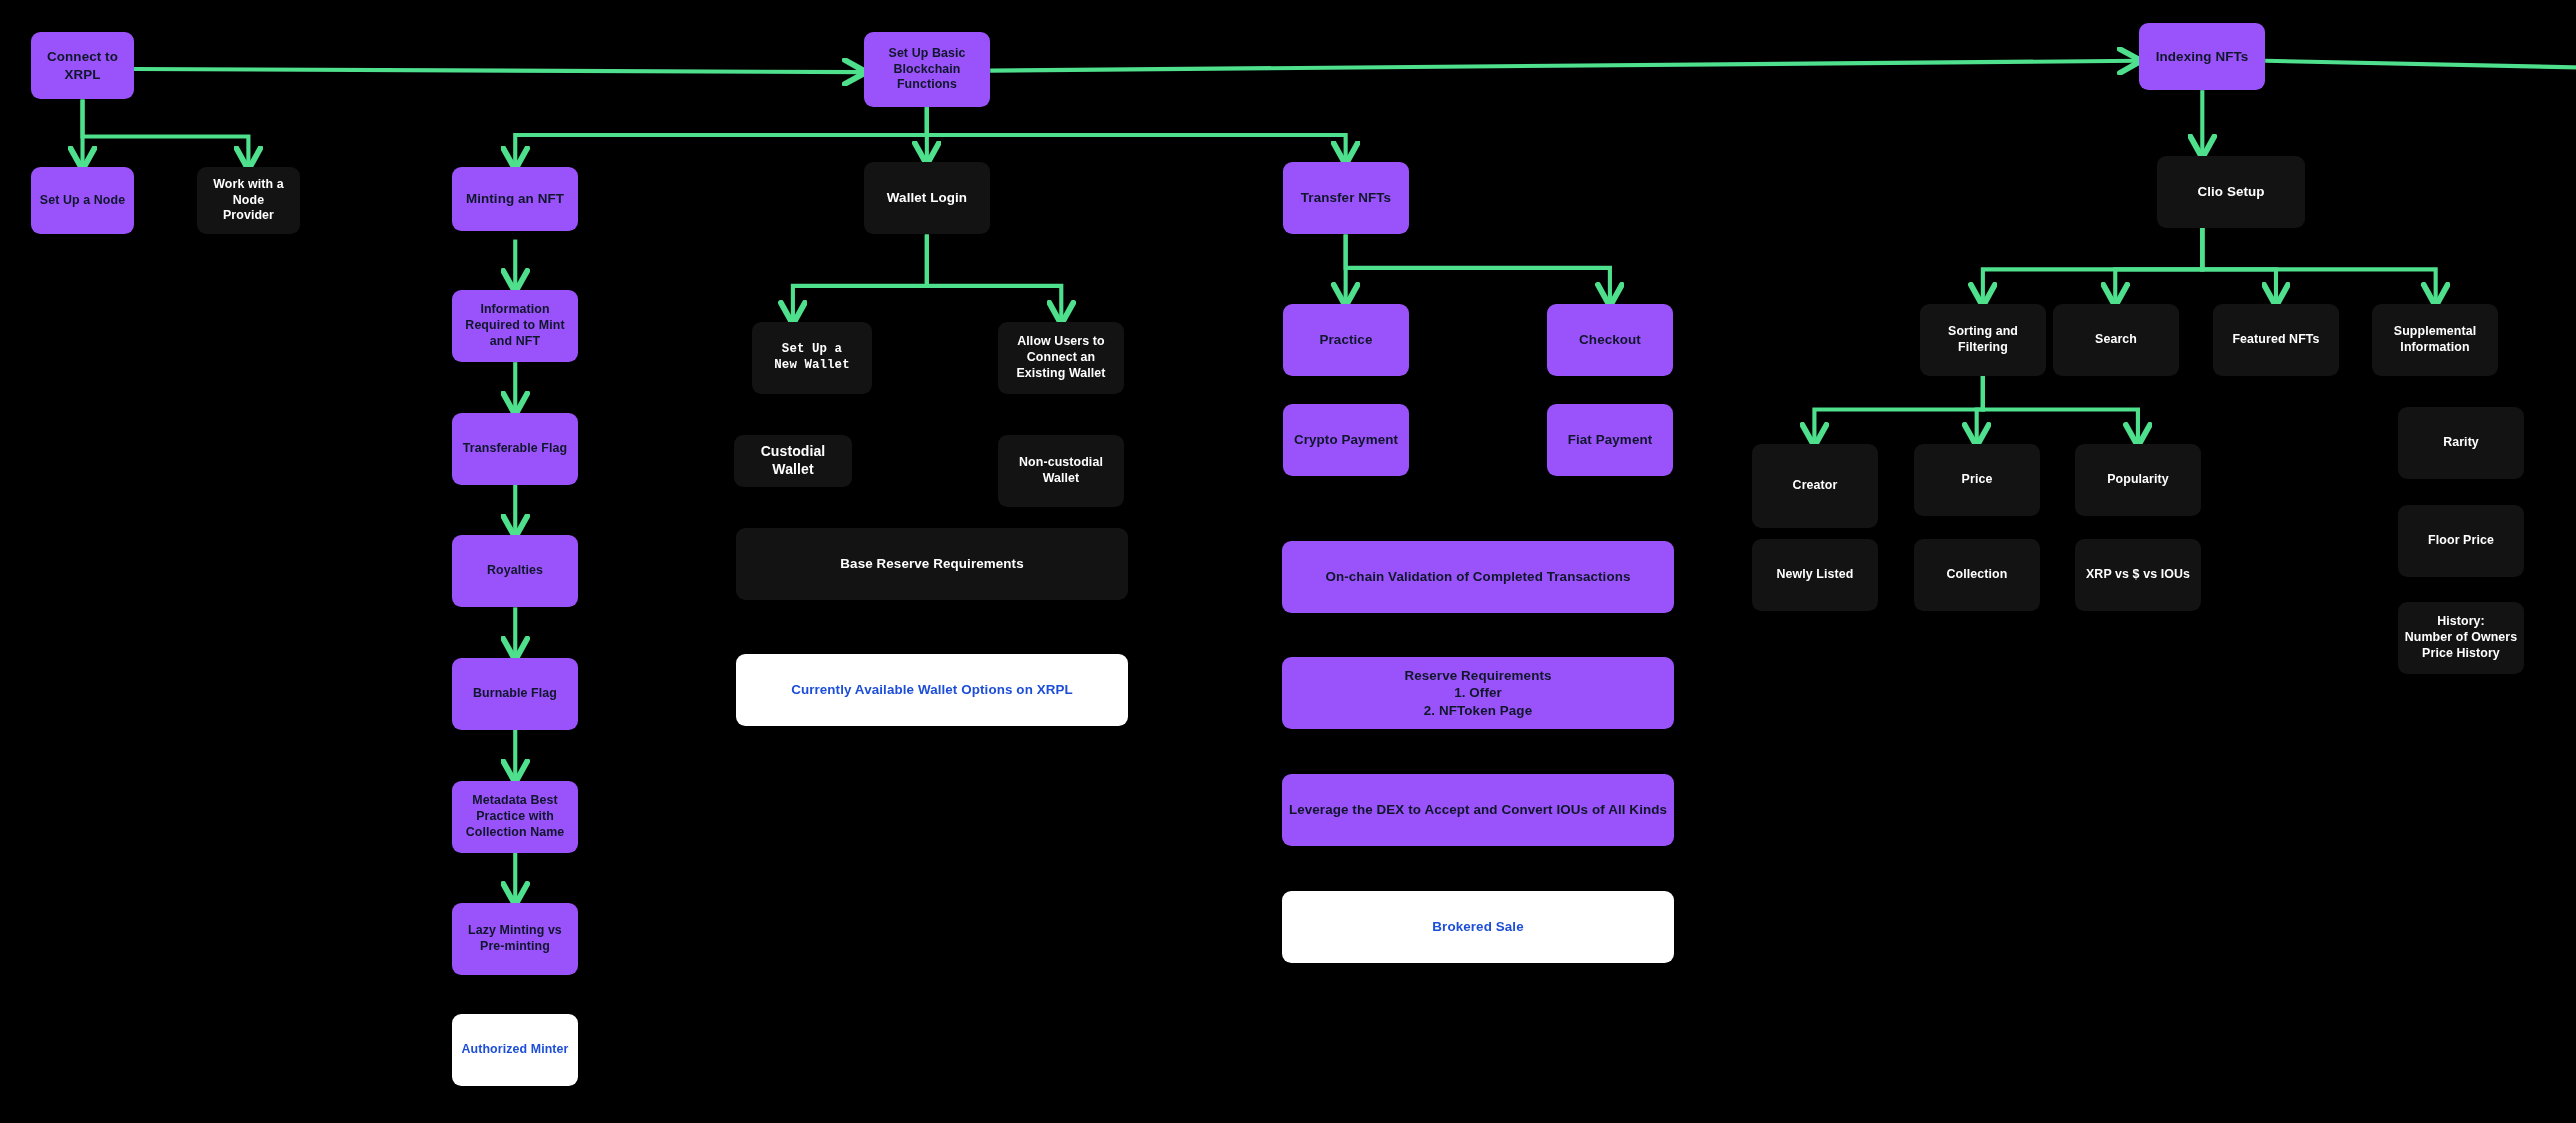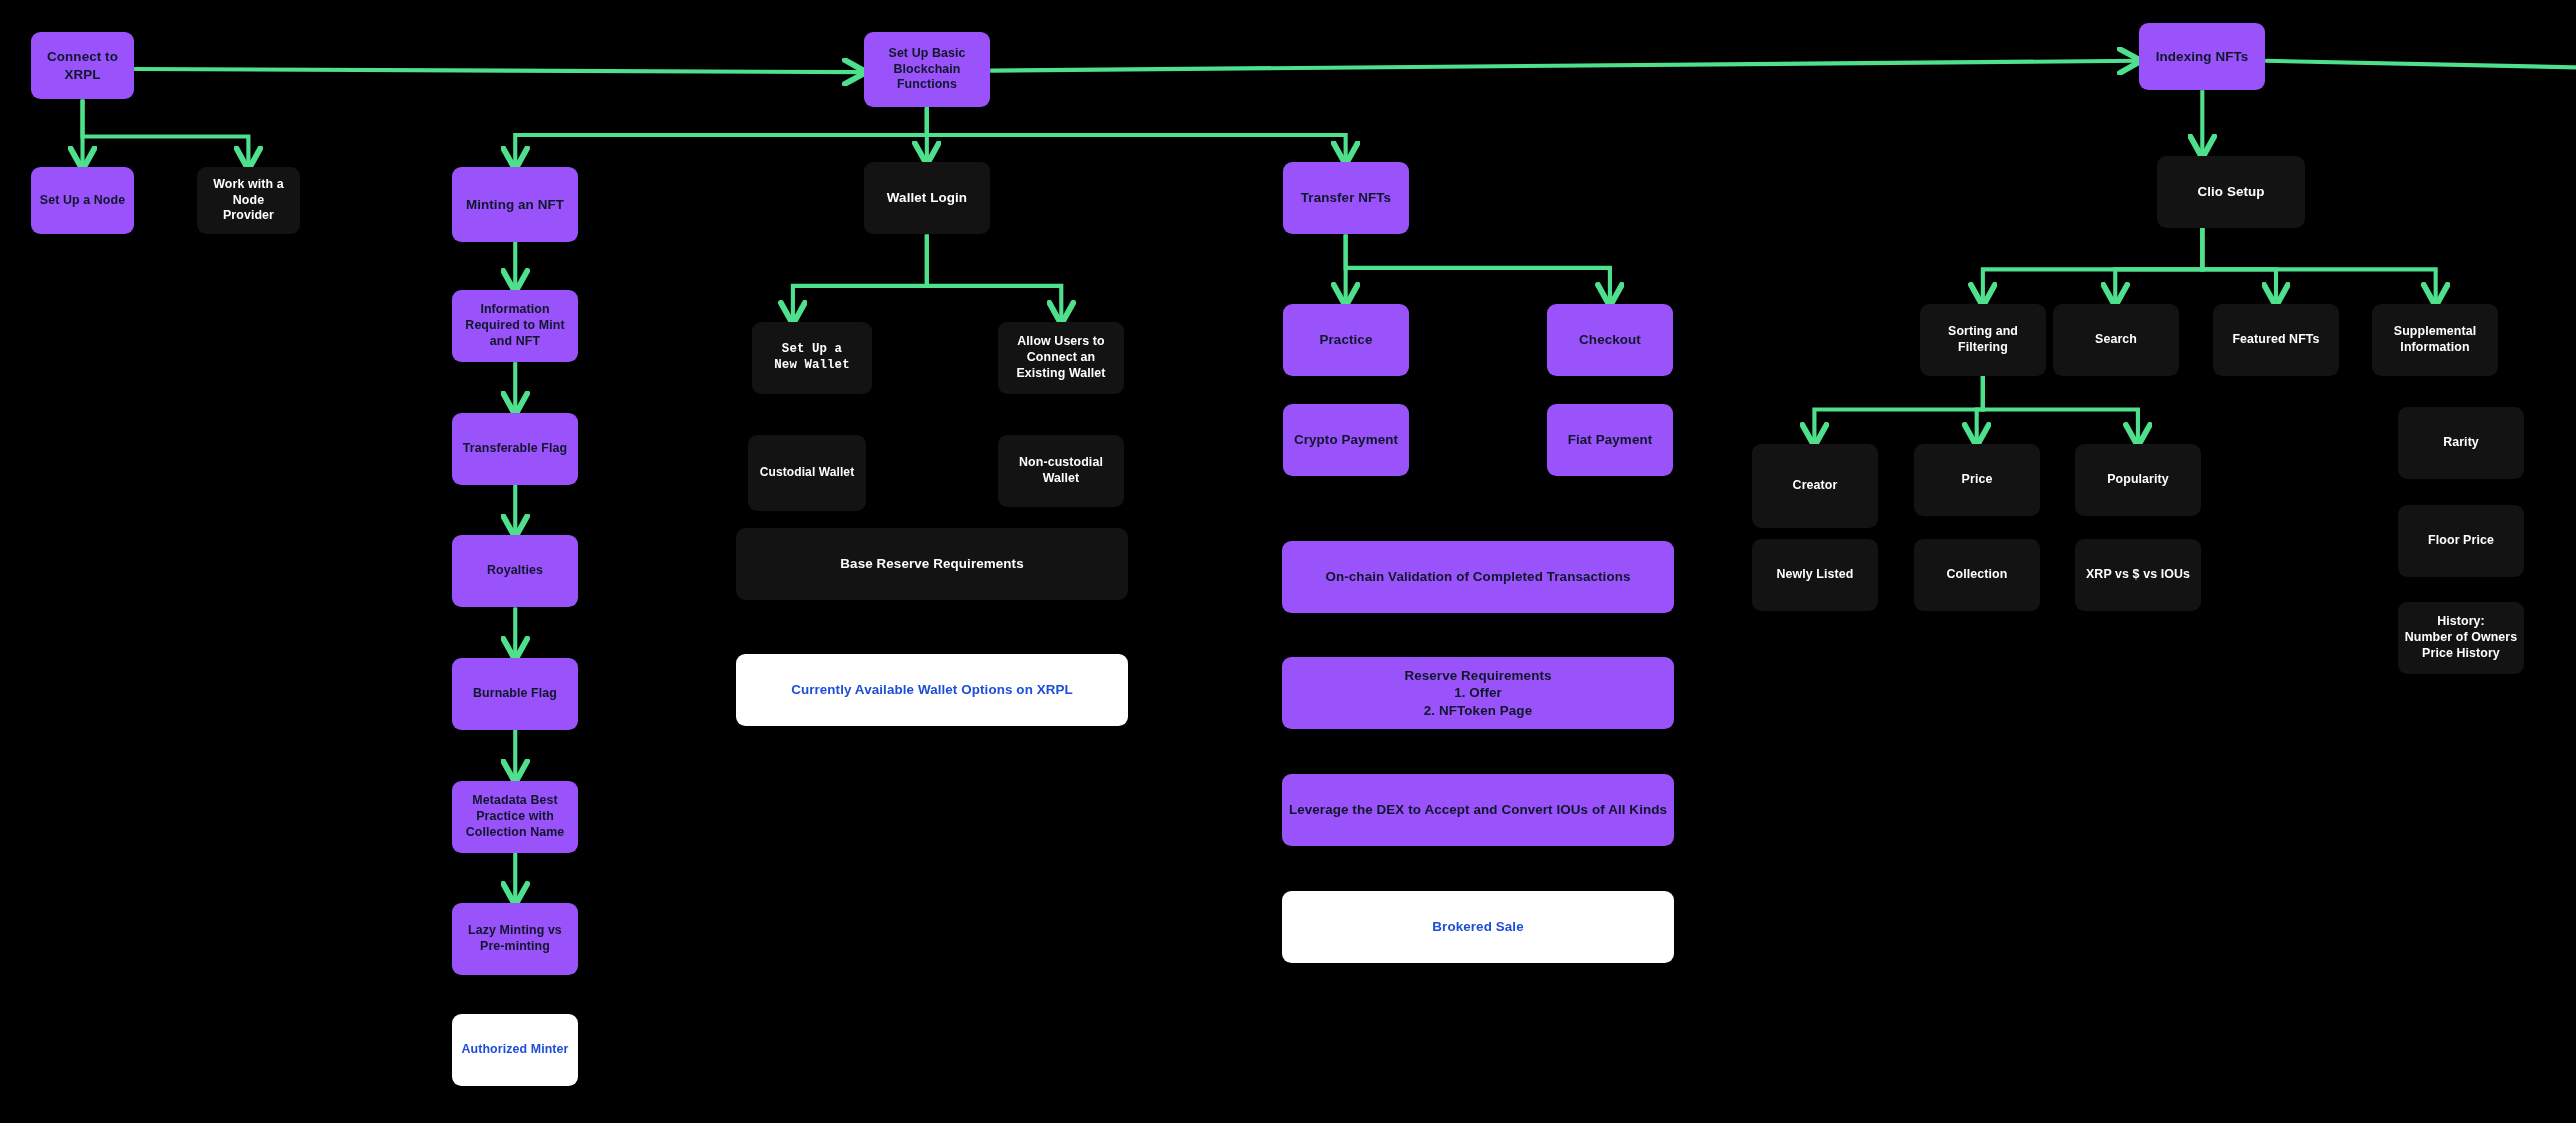--- a/index.html
+++ b/index.html
@@ -93,40 +93,40 @@
       <path d="M 5225 465 L 5225 590"></path>
     </g>
   </svg>
 <div class="node purple" style="left: 31px; top: 32px; width: 103px; height: 67px; font-size: 13.4px;">Connect to XRPL</div>
     <div class="node purple" style="left: 31px; top: 167px; width: 103px; height: 67px; font-size: 12.4px;">Set Up a Node</div>
     <div class="node dark" style="left: 197px; top: 167px; width: 103px; height: 67px; font-size: 12.4px;">Work with a Node
 Provider</div>
     <div class="node purple" style="left: 864px; top: 32px; width: 126px; height: 75px; font-size: 12.4px;">Set Up Basic
 Blockchain
 Functions</div>
-    <div class="node purple" style="left: 452px; top: 167px; width: 126px; height: 75px; font-size: 13.4px;">Minting an NFT</div>
+    <div class="node purple" style="left: 452px; top: 167px; width: 126px; height: 64px; font-size: 13.4px;">Minting an NFT</div>
     <div class="node purple" style="left: 452px; top: 290px; width: 126px; height: 72px; font-size: 12.4px;">Information
 Required to Mint
 and NFT</div>
     <div class="node purple" style="left: 452px; top: 413px; width: 126px; height: 72px; font-size: 12.4px;">Transferable Flag</div>
     <div class="node purple" style="left: 452px; top: 535px; width: 126px; height: 72px; font-size: 12.4px;">Royalties</div>
     <div class="node purple" style="left: 452px; top: 658px; width: 126px; height: 72px; font-size: 12.4px;">Burnable Flag</div>
     <div class="node purple" style="left: 452px; top: 781px; width: 126px; height: 72px; font-size: 12.4px;">Metadata Best
 Practice with
 Collection Name</div>
     <div class="node purple" style="left: 452px; top: 903px; width: 126px; height: 72px; font-size: 12.4px;">Lazy Minting vs
 Pre-minting</div>
     <div class="node white" style="left: 452px; top: 1014px; width: 126px; height: 72px; font-size: 12.4px;">Authorized Minter</div>
     <div class="node dark" style="left: 864px; top: 162px; width: 126px; height: 72px; font-size: 13.4px;">Wallet Login</div>
     <div class="node dark" style="left: 752px; top: 322px; width: 120px; height: 72px; font-size: 12.4px; font-family: Liberation Mono, monospace;">Set Up a
 New Wallet</div>
     <div class="node dark" style="left: 998px; top: 322px; width: 126px; height: 72px; font-size: 12.4px;">Allow Users to
 Connect an
 Existing Wallet</div>
-    <div class="node dark" style="left: 734px; top: 435px; width: 118px; height: 76px; font-size: 12px; margin-left: 14px;">Custodial Wallet</div>
+    <div class="node dark" style="left: 734px; top: 435px; width: 118px; height: 52px; font-size: 14px;">Custodial Wallet</div>
     <div class="node dark" style="left: 998px; top: 435px; width: 126px; height: 72px; font-size: 12.4px;">Non-custodial
 Wallet</div>
     <div class="node dark" style="left: 736px; top: 528px; width: 392px; height: 72px; font-size: 13.4px;">Base Reserve Requirements</div>
     <div class="node white" style="left: 736px; top: 654px; width: 392px; height: 72px; font-size: 13.4px;">Currently Available Wallet Options on XRPL</div>
     <div class="node purple" style="left: 1283px; top: 162px; width: 126px; height: 72px; font-size: 13.4px;">Transfer NFTs</div>
     <div class="node purple" style="left: 1283px; top: 304px; width: 126px; height: 72px; font-size: 13.4px;">Practice</div>
     <div class="node purple" style="left: 1547px; top: 304px; width: 126px; height: 72px; font-size: 13.4px;">Checkout</div>
     <div class="node purple" style="left: 1283px; top: 404px; width: 126px; height: 72px; font-size: 13.4px;">Crypto Payment</div>
     <div class="node purple" style="left: 1547px; top: 404px; width: 126px; height: 72px; font-size: 13.4px;">Fiat Payment</div>
     <div class="node purple" style="left: 1282px; top: 541px; width: 392px; height: 72px; font-size: 13.4px;">On-chain Validation of Completed Transactions</div>

